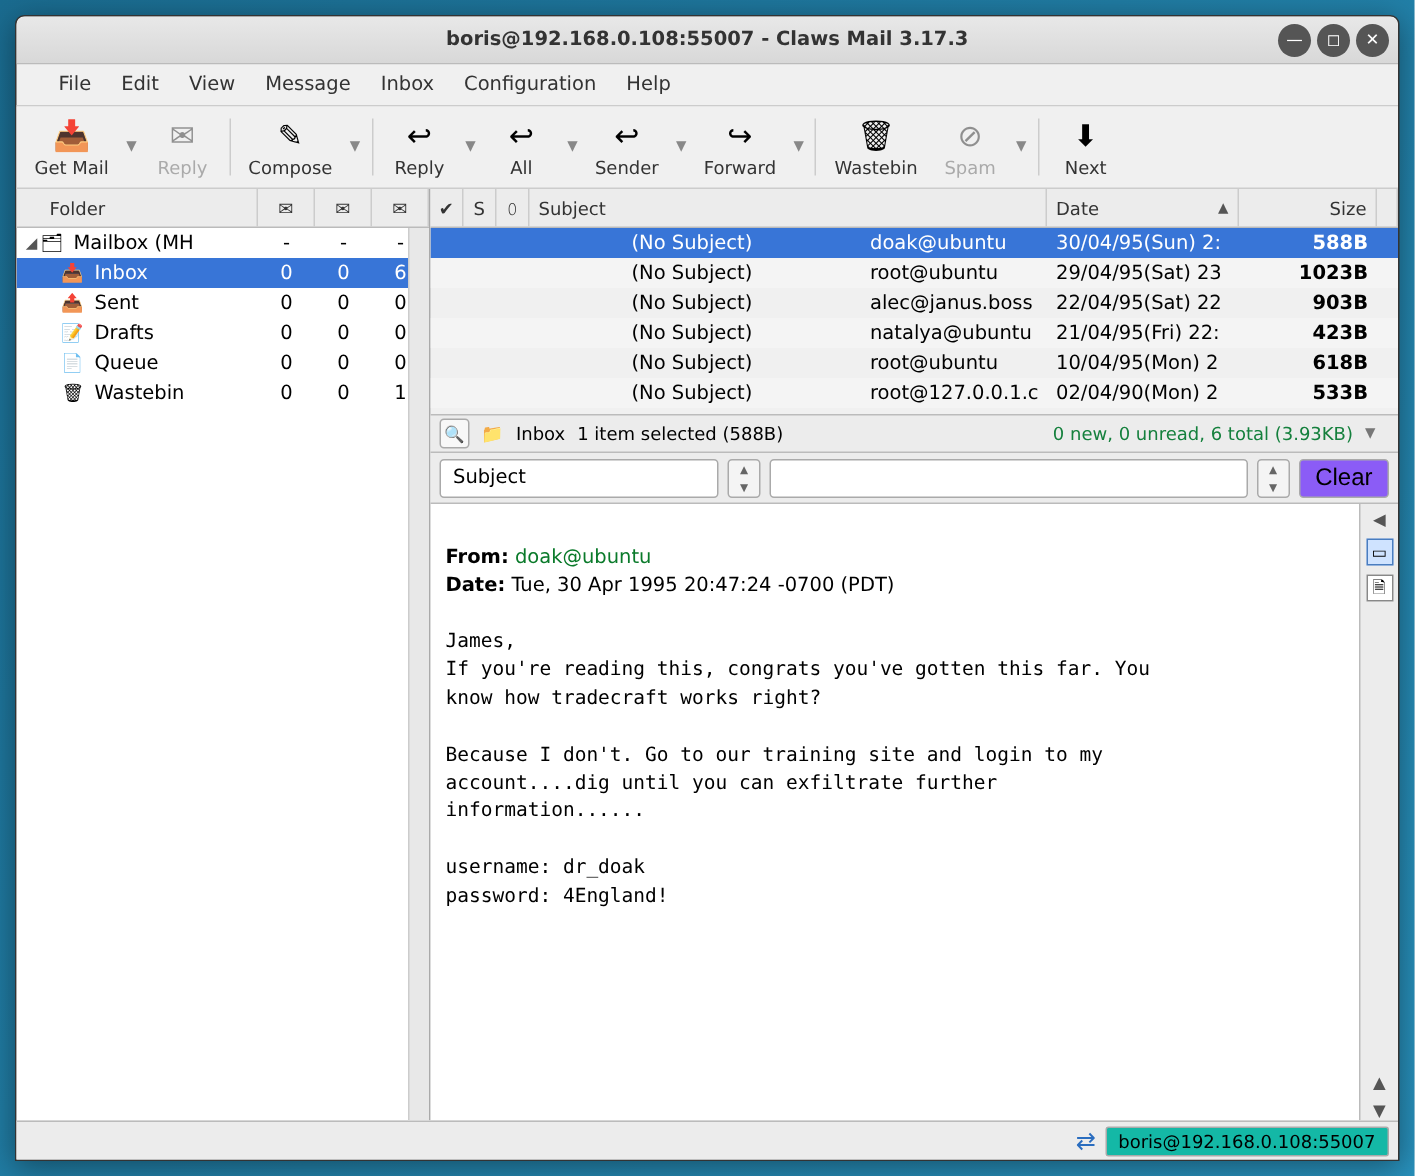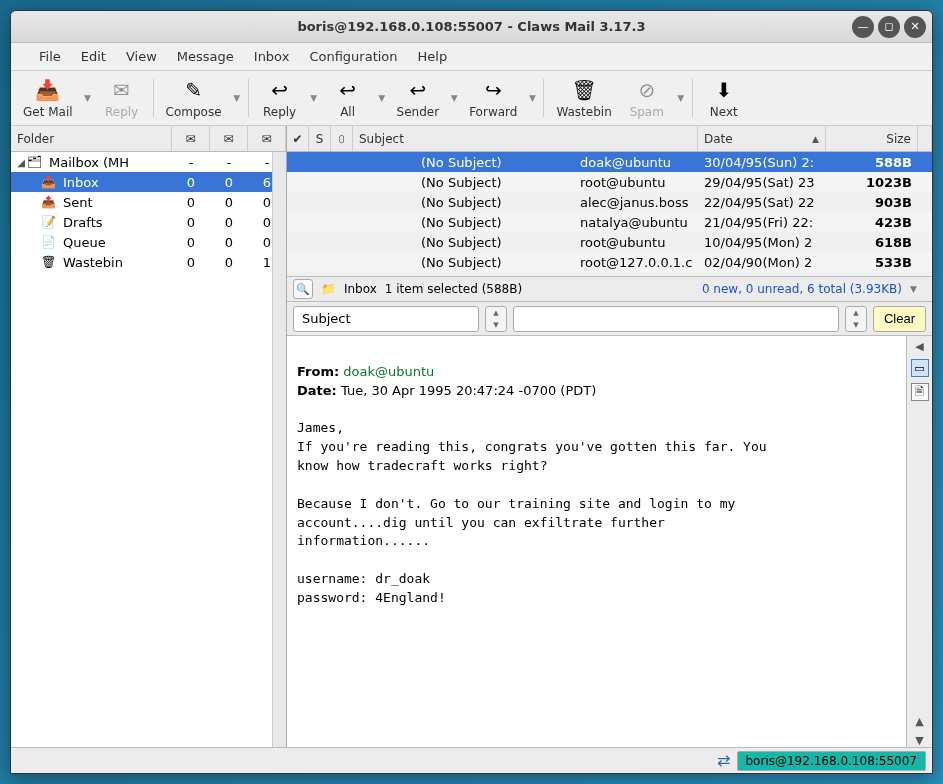--- a/index.html
+++ b/index.html
@@ -16,21 +16,21 @@
 .tool .icon { width: 26px; height: 26px; display: flex; align-items: center; justify-content: center; font-size: 20px; }
 .tool .lbl { font-size: 12px; color: #333; margin-top: 2px; }
 .tool.disabled .lbl { color: #aaa; }
 .tool.disabled .icon { opacity: 0.4; }
 .tool-drop { width: 14px; display: flex; align-items: center; justify-content: center; color: #888; font-size: 9px; cursor: pointer; }
 .tool-sep { width: 1px; background: #ccc; margin: 4px 4px; }
 .main { flex: 1; display: flex; overflow: hidden; }
 .left-pane { width: 276px; border-right: 1px solid #aaa; display: flex; flex-direction: column; background: #fff; }
 .folder-header { display: flex; background: #ececec; border-bottom: 1px solid #bbb; height: 26px; align-items: center; }
 .folder-header .col { border-right: 1px solid #ccc; height: 100%; display: flex; align-items: center; padding: 0 6px; font-size: 12px; color: #333; }
-.folder-header .col.f { flex: 1; }
+.folder-header .col.f { flex: 1; margin-left: 16px; }
 .folder-header .col.n { width: 38px; justify-content: center; }
 .folder-list { flex: 1; overflow: auto; position:relative; }
 .folder-row { display: flex; height: 20px; align-items: center; padding-left: 4px; }
 .folder-row .ficon { width: 16px; margin-right: 4px; font-size: 12px; }
 .folder-row .fname { flex: 1; padding-left: 2px; font-size: 13px; }
 .folder-row .fn { width: 38px; text-align: center; font-size: 13px; }
 .folder-row.selected { background: #3875d7; color: #fff; }
 .folder-row.sub { padding-left: 30px; }
 .tree-toggle { width:12px; text-align:center; color:#555; font-size:10px;}
 .right-pane { flex: 1; display: flex; flex-direction: column; }
@@ -47,27 +47,27 @@
 .msg-row.selected { background: #3875d7; color: #fff; }
 .msg-row .c { padding: 0 6px; overflow: hidden; white-space: nowrap; }
 .msg-row .chk { width: 22px; }
 .msg-row .subj { flex: 1; padding-left: 68px; }
 .msg-row .from { width: 124px; }
 .msg-row .date { width: 128px; }
 .msg-row .size { width: 92px; text-align: right; font-weight: bold; }
 .msg-row .sb { width:14px; }
 .status-mid { display: flex; align-items: center; height: 26px; background: #ececec; border-top: 1px solid #bbb; border-bottom: 1px solid #bbb; padding: 0 6px; font-size: 12px; gap: 8px; }
 .status-mid .btn-sq { width: 20px; height: 20px; border: 1px solid #aaa; background: #f8f8f8; display: flex; align-items: center; justify-content: center; border-radius: 3px; cursor: pointer; font-size:11px; }
-.status-mid .right { margin-left: auto; color: #1d4ed8; }
+.status-mid .right { margin-left: auto; color: #15803d; }
 .status-mid .dd { width:16px; color:#777; font-size:9px; cursor:pointer;}
 .search-bar { display: flex; align-items: center; height: 34px; padding: 4px 6px; gap: 6px; border-bottom: 1px solid #bbb; background: #ececec; }
 .search-bar select, .search-bar input { height: 26px; border: 1px solid #aaa; border-radius: 3px; background: #fff; padding: 0 6px; font-size: 13px; }
 .search-bar .subject-dd { width: 186px; display:flex; align-items:center; padding:0 8px; justify-content:space-between;}
 .search-bar input { flex: 1; }
-.search-bar button { height: 26px; padding: 0 10px; border: 1px solid #aaa; border-radius: 3px; background: #fef9c3; cursor: pointer; font-size:13px;}
+.search-bar button { height: 26px; padding: 0 10px; border: 1px solid #aaa; border-radius: 3px; background: #8b5cf6; cursor: pointer; font-size:16px;}
 .spin { width:22px; height:26px; border:1px solid #aaa; border-radius:3px; background:#f4f4f4; display:flex; flex-direction:column; }
 .spin div{flex:1; font-size:7px; display:flex; align-items:center; justify-content:center; color:#666;}
 .msg-view { flex: 1; display: flex; overflow: hidden; }
 .msg-content { flex: 1; padding: 8px 10px; font-family: "DejaVu Sans Mono", monospace; font-size: 13px; line-height: 1.45; color: #000; background: #fff; overflow: auto; white-space: pre-wrap; }
 .msg-content .hdr { font-family: "DejaVu Sans", Arial, sans-serif; margin-top: 15px; }
 .msg-content .hdr b { font-weight: bold; }
 .msg-content .from-addr { color: #0a7a2a; }
 .msg-sidebar { width: 26px; background: #ececec; border-left: 1px solid #bbb; display: flex; flex-direction: column; align-items: center; padding-top: 4px; gap: 6px; }
 .msg-sidebar .arrow { font-size: 11px; color: #555; cursor: pointer; }
 .msg-sidebar .ico { width: 18px; height: 18px; border: 1px solid #888; background: #fff; display:flex; align-items:center; justify-content:center; font-size:11px; cursor:pointer; }

